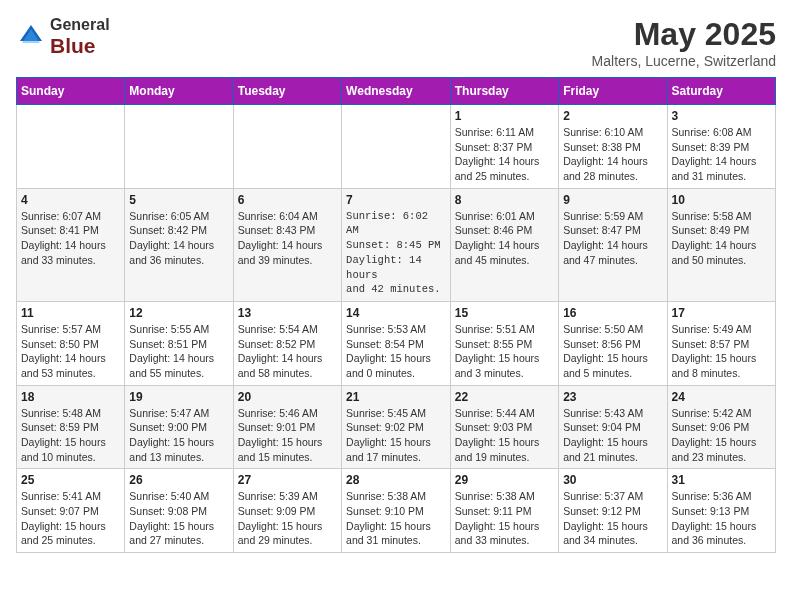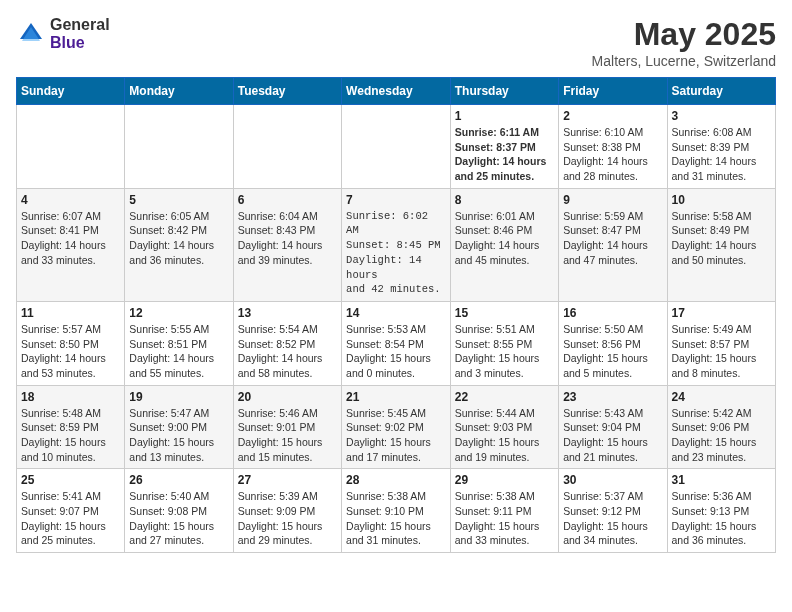--- a/index.html
+++ b/index.html
@@ -25,23 +25,23 @@
       display: flex;
       flex-direction: column;
       line-height: 1.1;
     }
     .logo-general {
       font-size: 16px;
       font-weight: bold;
       color: #333;
     }
     .logo-blue {
-      font-size: 16px;
-      font-weight: bold;
-      color: #4c1d95;
+      font-size: 21px;
+      font-weight: bold;
+      color: #7f1d1d;
     }
     .logo-icon {
       width: 30px;
       height: 30px;
     }
     .title-block {
       text-align: right;
     }
     .month-title {
       font-size: 32px;
@@ -52,21 +52,21 @@
       font-size: 14px;
       color: #555;
       padding-left: 40px;
     }
     .calendar {
       width: 100%;
       border-collapse: collapse;
       font-size: 11px;
     }
     .calendar th {
-      background-color: #0369a1;
+      background-color: #a21caf;
       color: #fff;
       padding: 6px 4px;
       text-align: left;
       font-size: 12px;
       font-weight: bold;
       border: 1px solid #1565c0;
     }
     .calendar td {
       border: 1px solid #ccc;
       vertical-align: top;
@@ -129,21 +129,21 @@
       </tr>
   </thead>
   <tbody id="calendar-body">
   <tr>
         <td class="empty"></td>
         <td class="empty"></td>
         <td class="empty"></td>
         <td class="empty"></td>
         <td>
           <div class="day-num">1</div>
-          <div class="day-info" style="white-space: pre-line; font-weight: bold;">Sunrise: 6:11 AM
+          <div class="day-info" style="white-space: pre-line;">Sunrise: 6:11 AM
 Sunset: 8:37 PM
 Daylight: 14 hours
 and 25 minutes.</div>
         </td>
         <td>
           <div class="day-num">2</div>
           <div class="day-info" style="white-space: pre-line;">Sunrise: 6:10 AM
 Sunset: 8:38 PM
 Daylight: 14 hours
 and 28 minutes.</div>

